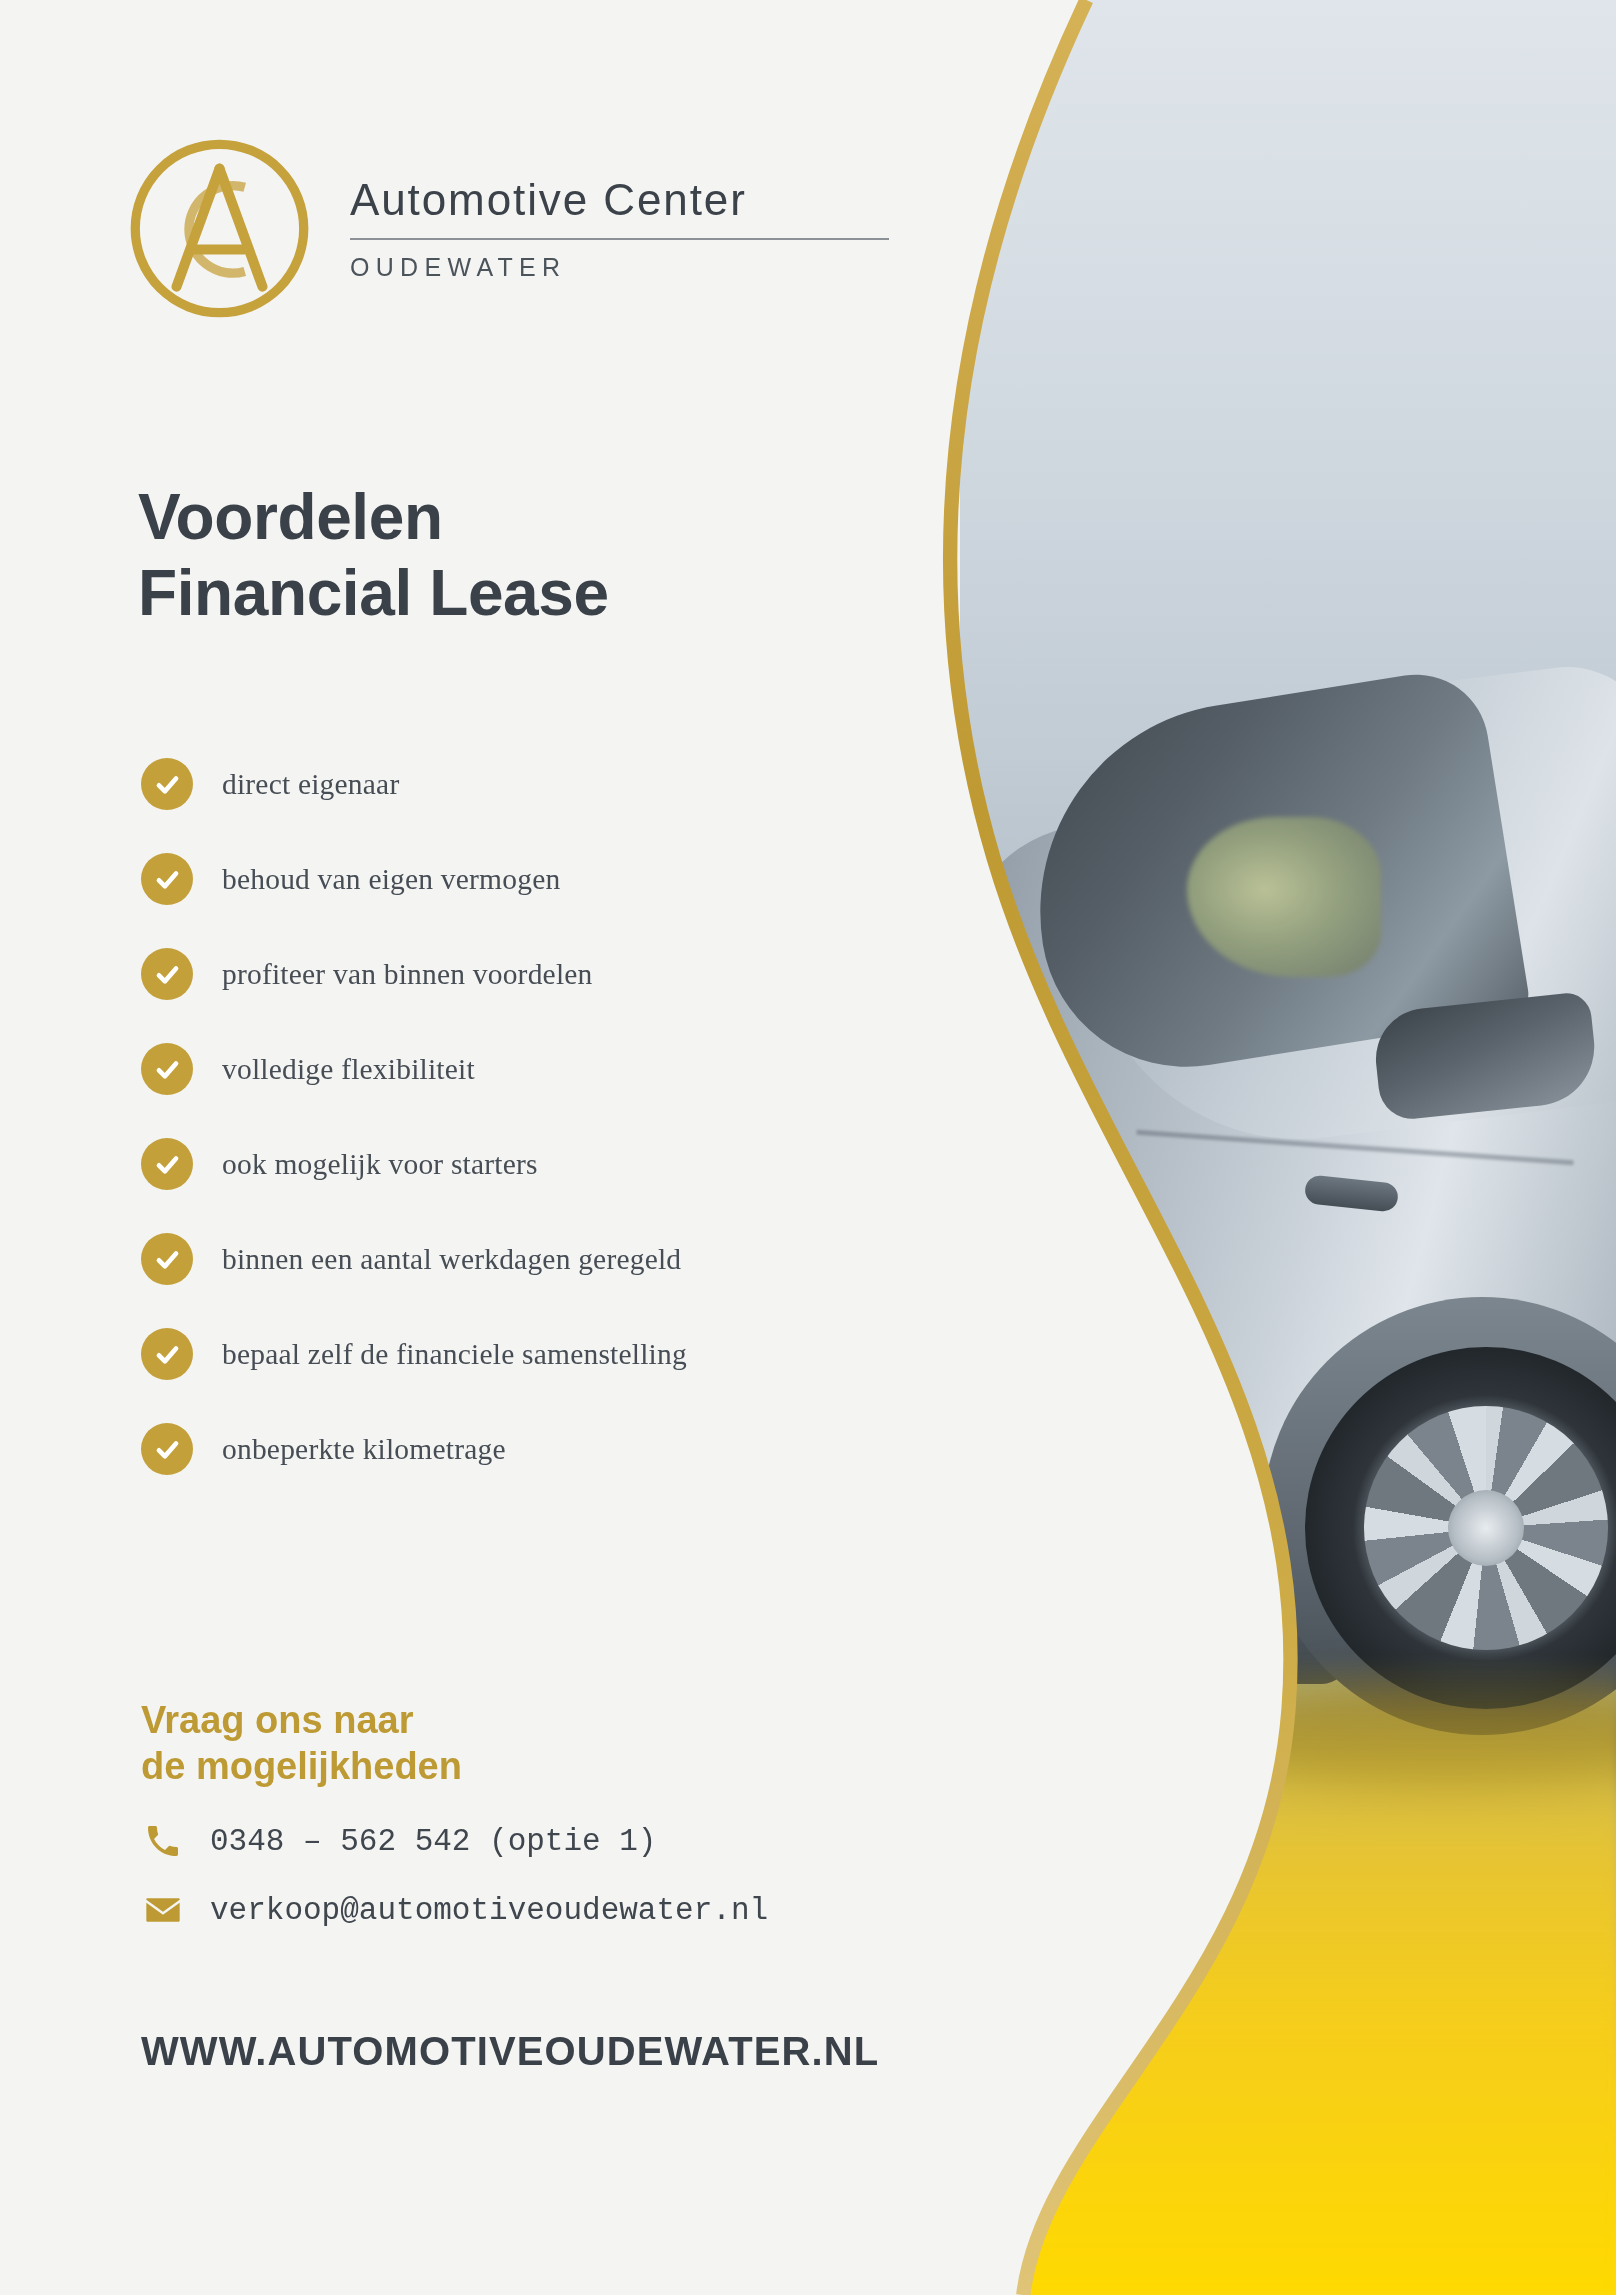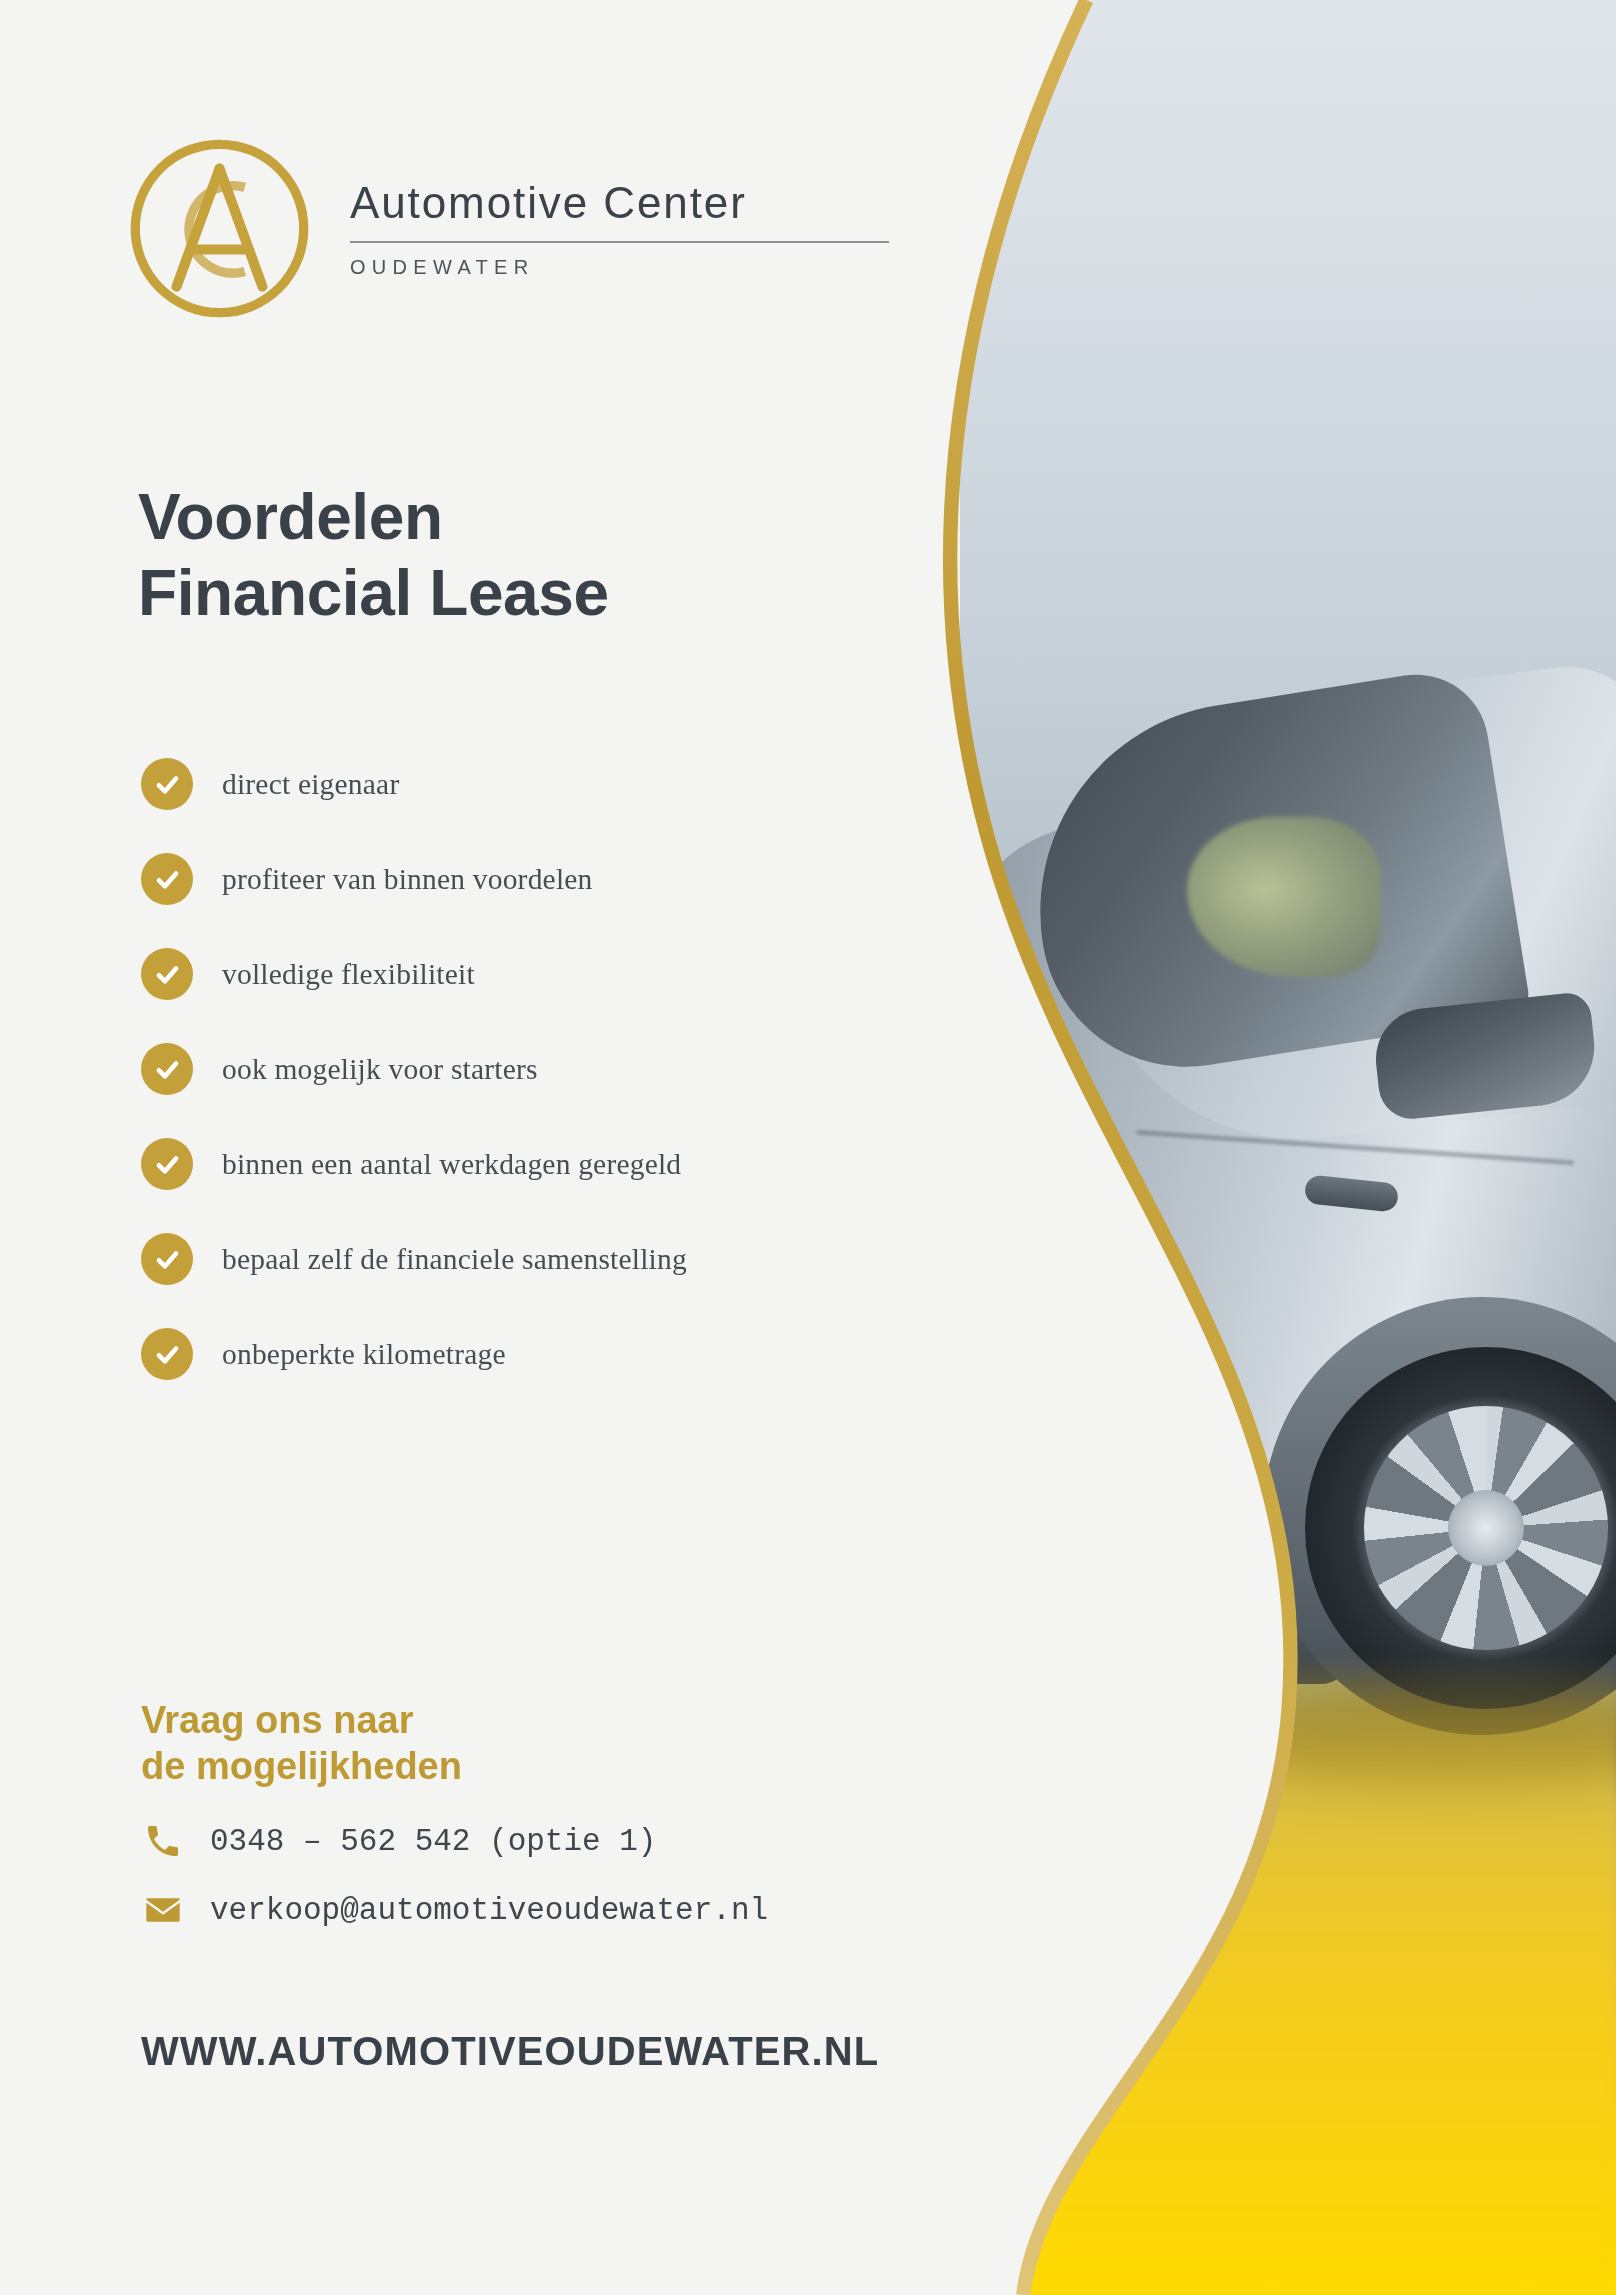--- a/index.html
+++ b/index.html
@@ -238,21 +238,21 @@
     font-weight: 400;
     padding-bottom: 13.5px;
   }
   .brand-rule {
     width: 539px;
     height: 1.7px;
     background: #8a9096;
     margin-bottom: 13.5px;
   }
   .brand-sub {
-    font-size: 20px;
+    font-size: 25px;
     letter-spacing: 6.3px;
     color: #4c545b;
     font-weight: 400;
   }
 
   .headline {
     position: absolute;
     top: 480px;
     left: 138px;
     font-size: 64px;
@@ -415,20 +415,28 @@
             </svg>
         </span>
         <span class="benefit-label">direct eigenaar</span>
       </li>
       <li class="benefit">
         <span class="check">
           <svg width="29" height="29" viewBox="0 0 34 34">
               <path d="M7 18 L14 25 L27 10" fill="none" stroke="#ffffff" stroke-width="5.5" stroke-linecap="round" stroke-linejoin="round"></path>
             </svg>
         </span>
+        <span class="benefit-label">behoud van eigen vermogen</span>
+      </li>
+      <li class="benefit">
+        <span class="check">
+          <svg width="29" height="29" viewBox="0 0 34 34">
+              <path d="M7 18 L14 25 L27 10" fill="none" stroke="#ffffff" stroke-width="5.5" stroke-linecap="round" stroke-linejoin="round"></path>
+            </svg>
+        </span>
         <span class="benefit-label">profiteer van binnen voordelen</span>
       </li>
       <li class="benefit">
         <span class="check">
           <svg width="29" height="29" viewBox="0 0 34 34">
               <path d="M7 18 L14 25 L27 10" fill="none" stroke="#ffffff" stroke-width="5.5" stroke-linecap="round" stroke-linejoin="round"></path>
             </svg>
         </span>
         <span class="benefit-label">volledige flexibiliteit</span>
       </li>

